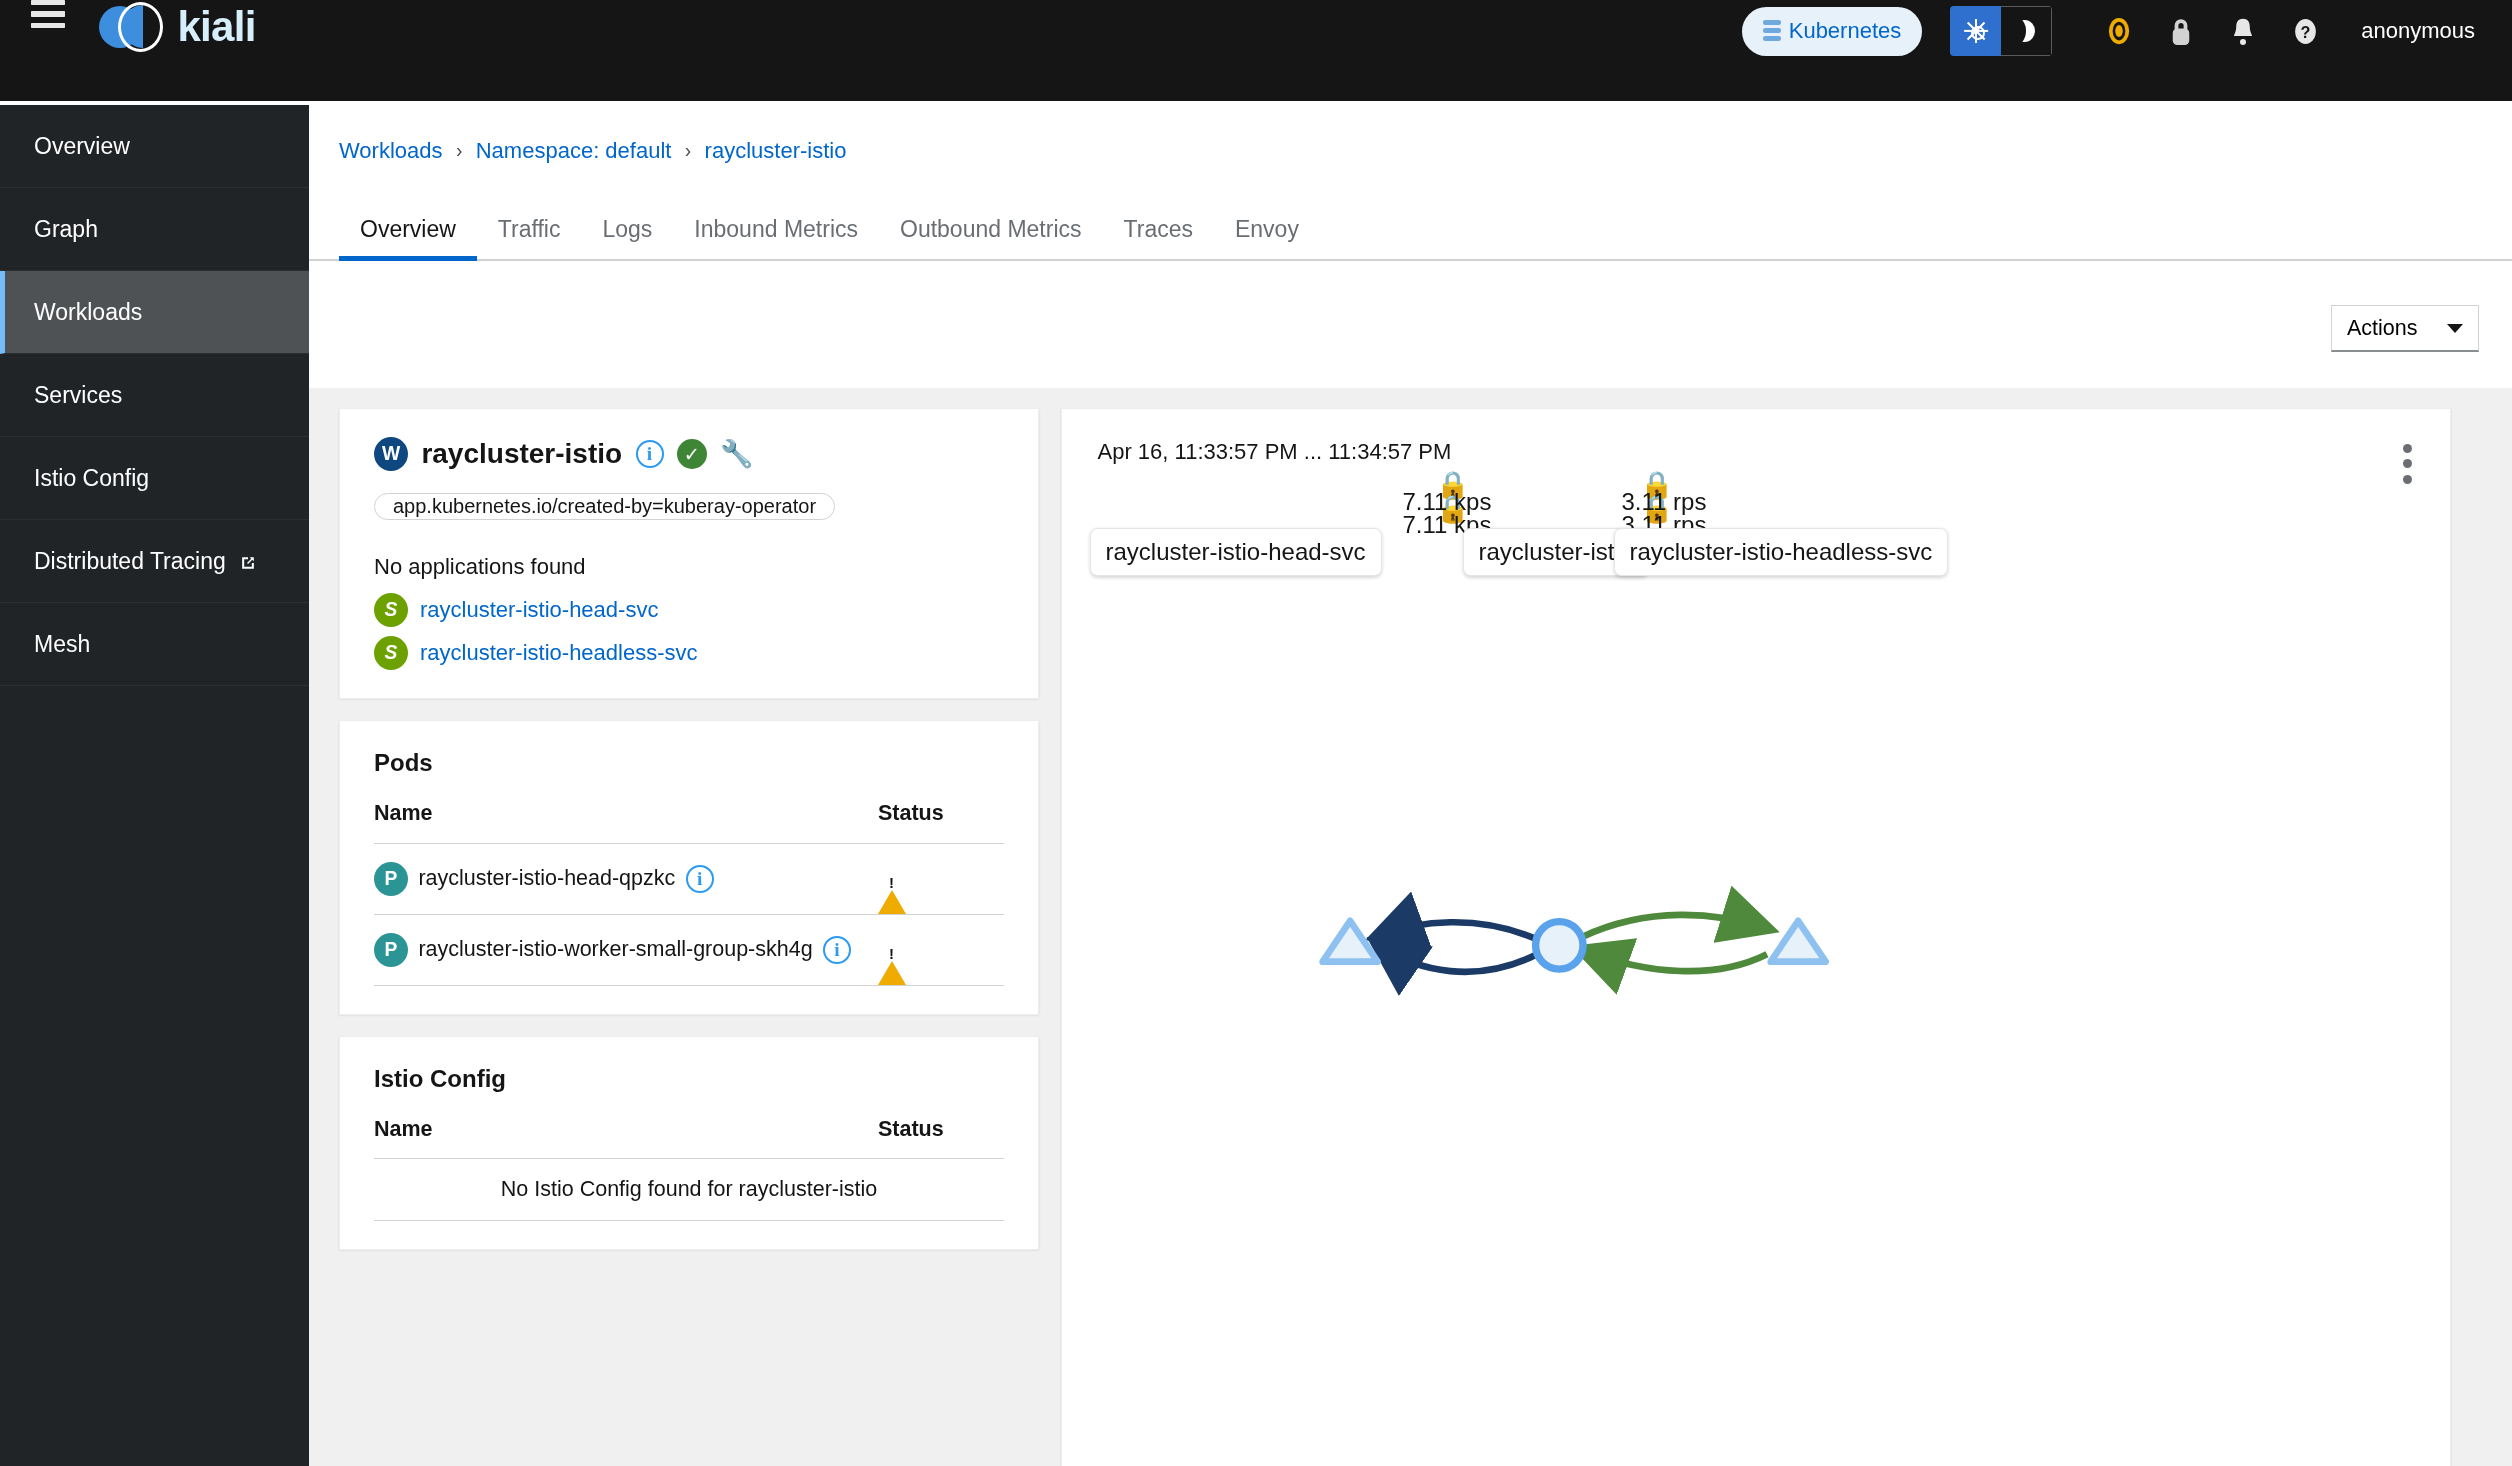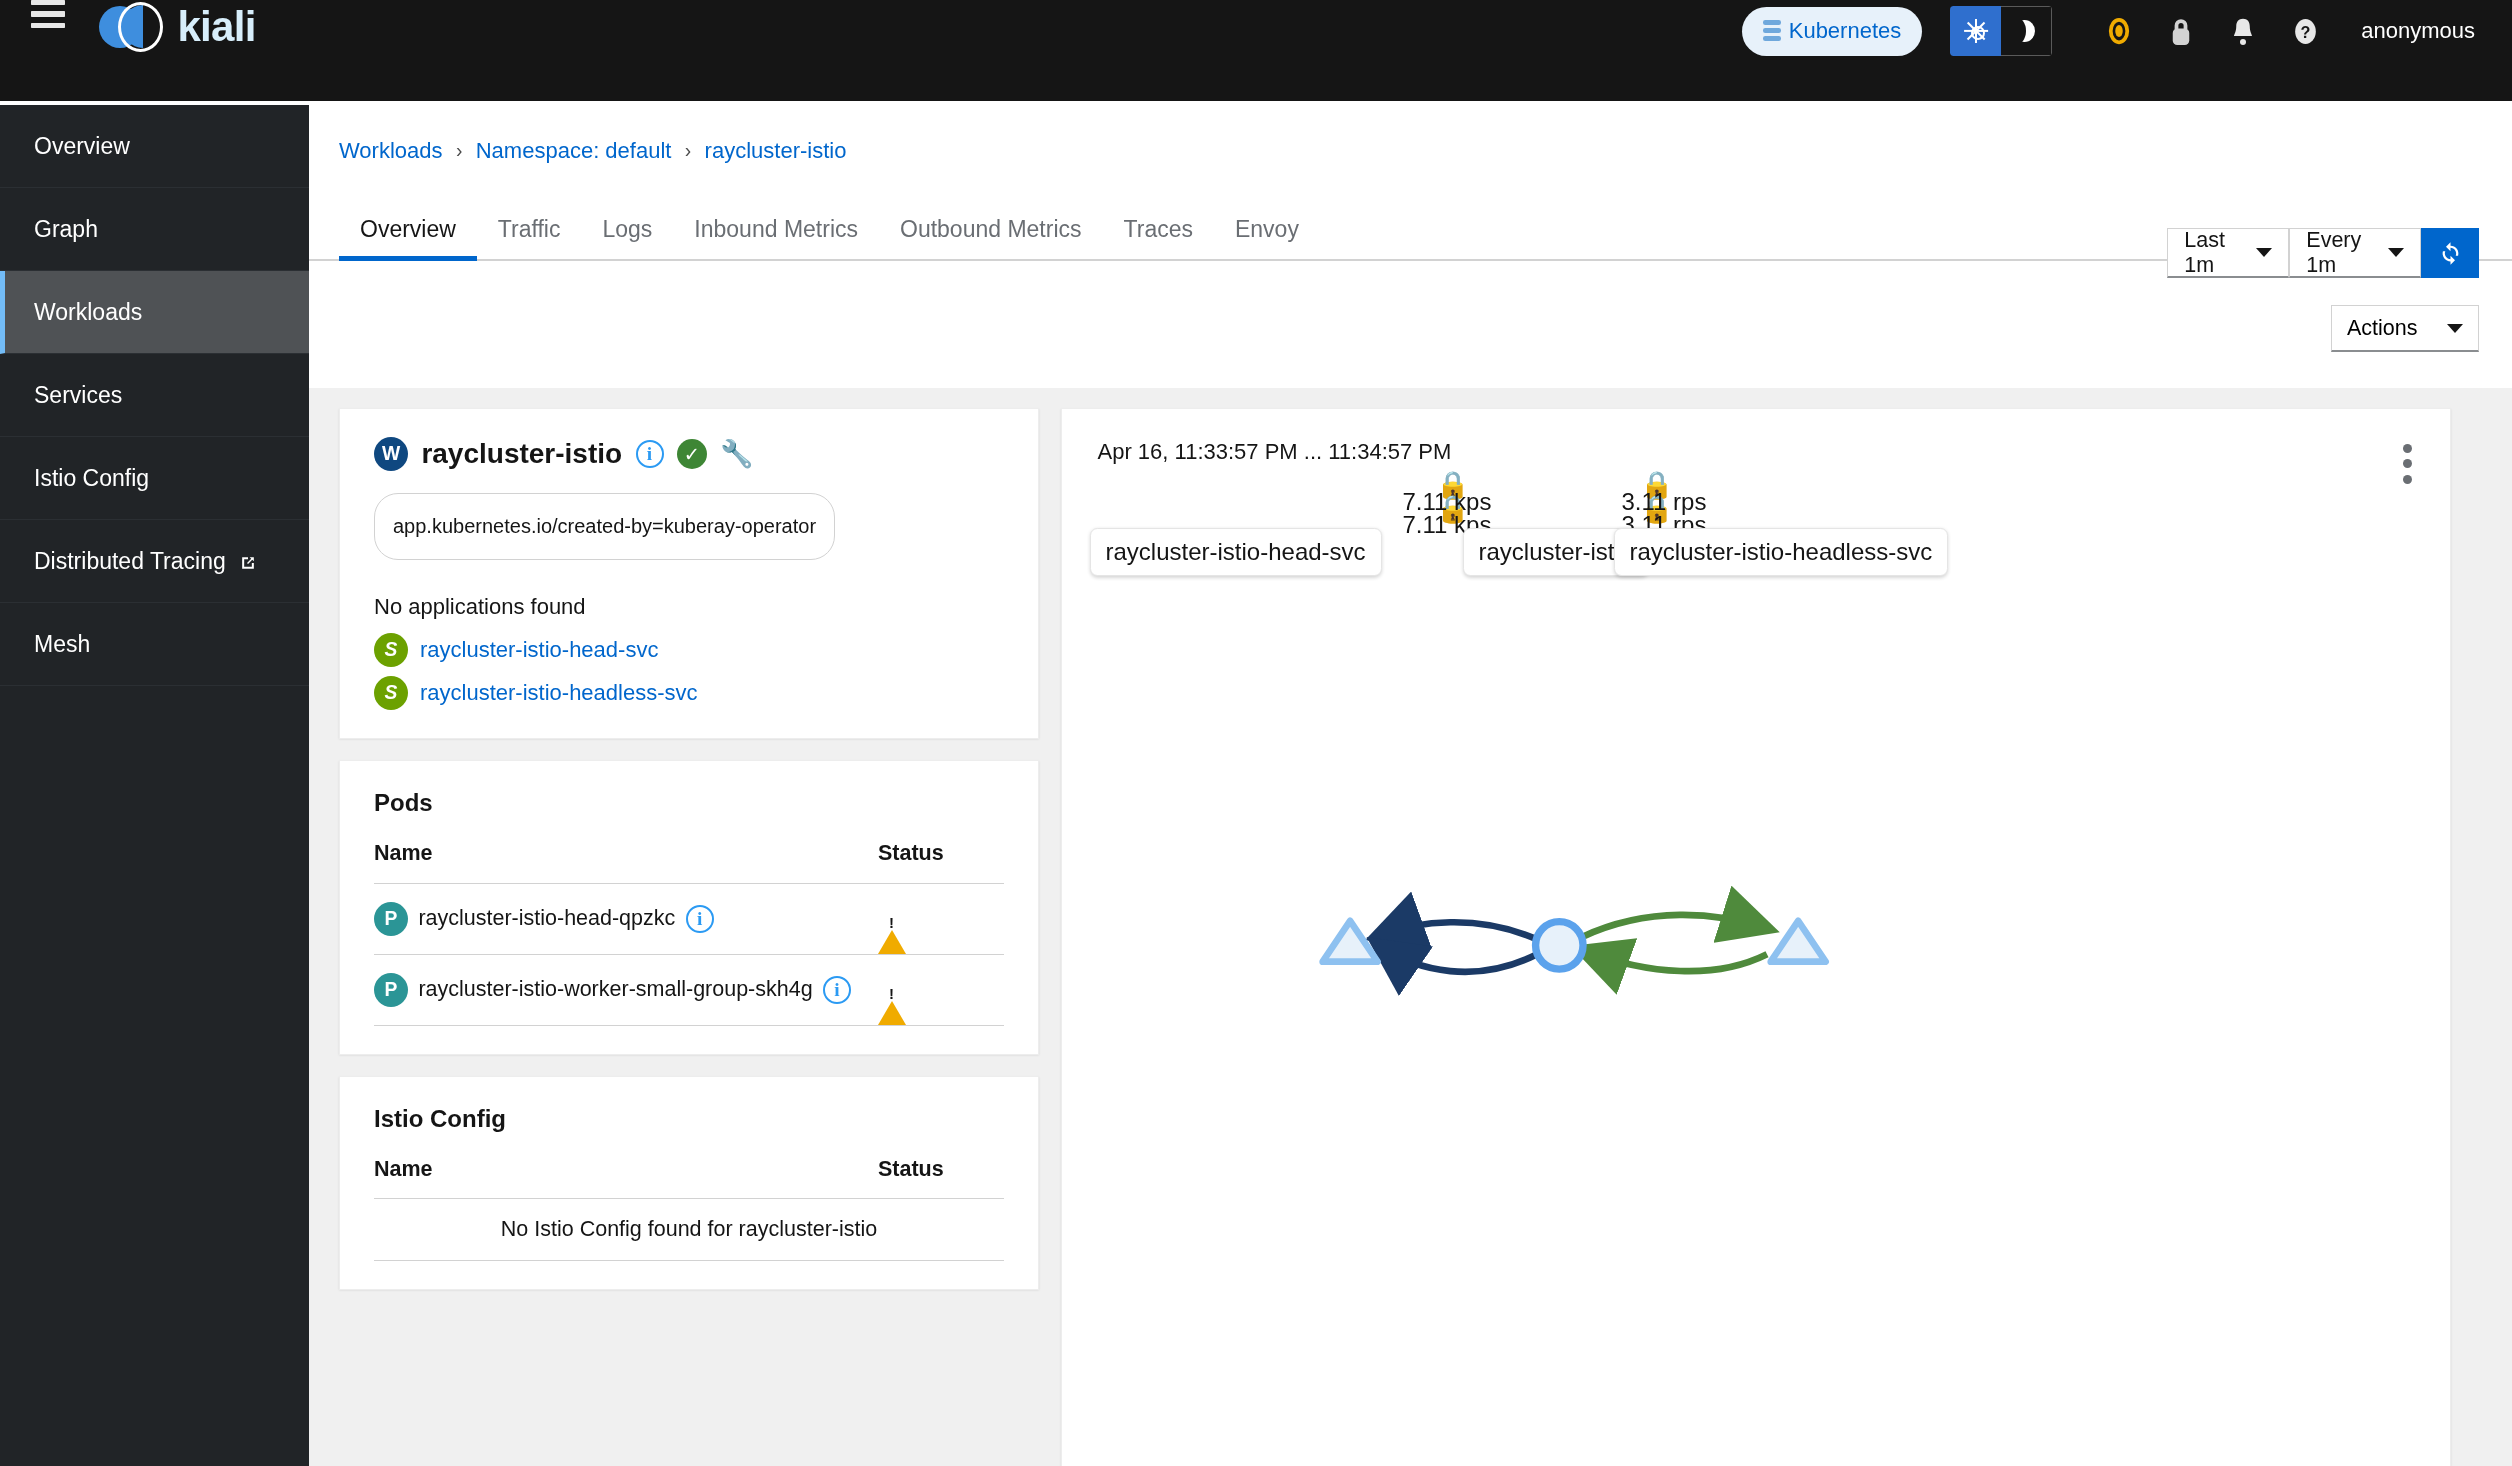--- a/index.html
+++ b/index.html
@@ -221,21 +221,21 @@
   .check-ok {
     width: 30px; height: 30px; border-radius: 50%; background: #3e8635;
     display: inline-flex; align-items: center; justify-content: center;
     color: #fff; font-size: 19.3px; flex: none;
   }
   .wrench { font-size: 27px; color: #c9190b; line-height: 1; }
 
   .labels-wrap { margin-top: 22px; display: flex; flex-direction: column; gap: 9px; align-items: flex-start; }
   .label-chip {
     border: 1.5px solid #d2d2d2; border-radius: 24px;
-    padding: 21px 18px; font-size: 20px; color: #151515;
+    padding: 1px 18px; font-size: 20px; color: #151515;
     background: #fff;
   }
   .label-row2 { display: flex; align-items: center; gap: 19.3px; }
   .more-labels { color: #06c; font-size: 21px; cursor: pointer; }
 
   .no-apps { margin-top: 34px; font-size: 22px; color: #151515; }
   .svc-list { margin-top: 13.4px; display: flex; flex-direction: column; gap: 9px; }
   .svc-row { display: flex; align-items: center; gap: 12px; }
   .svc-link { color: #06c; font-size: 22px; cursor: pointer; }
 
@@ -406,36 +406,20 @@
   <div class="tabs">
     <div class="tab active">Overview</div>
     <div class="tab">Traffic</div>
     <div class="tab">Logs</div>
     <div class="tab">Inbound Metrics</div>
     <div class="tab">Outbound Metrics</div>
     <div class="tab">Traces</div>
     <div class="tab">Envoy</div>
   </div>
 
-  <div class="time-controls">
-    <div class="select-box sel-last">
-      <span>Last 1m</span>
-      <span class="caret"></span>
-    </div>
-    <div class="select-box sel-every">
-      <span>Every 1m</span>
-      <span class="caret"></span>
-    </div>
-    <div class="refresh-btn">
-      <svg width="27" height="27" viewBox="0 0 24 24">
-        <path d="M12 5V2L8 6l4 4V7a5 5 0 0 1 4.6 7h2.1A7 7 0 0 0 12 5z" fill="#fff"></path>
-        <path d="M12 19v3l4-4-4-4v3a5 5 0 0 1-4.6-7H5.3A7 7 0 0 0 12 19z" fill="#fff"></path>
-      </svg>
-    </div>
-  </div>
 
   <div class="actions-btn">
     <span>Actions</span>
     <span class="caret"></span>
   </div>
 
   <div class="content">
 
     <div class="left-col">
 

